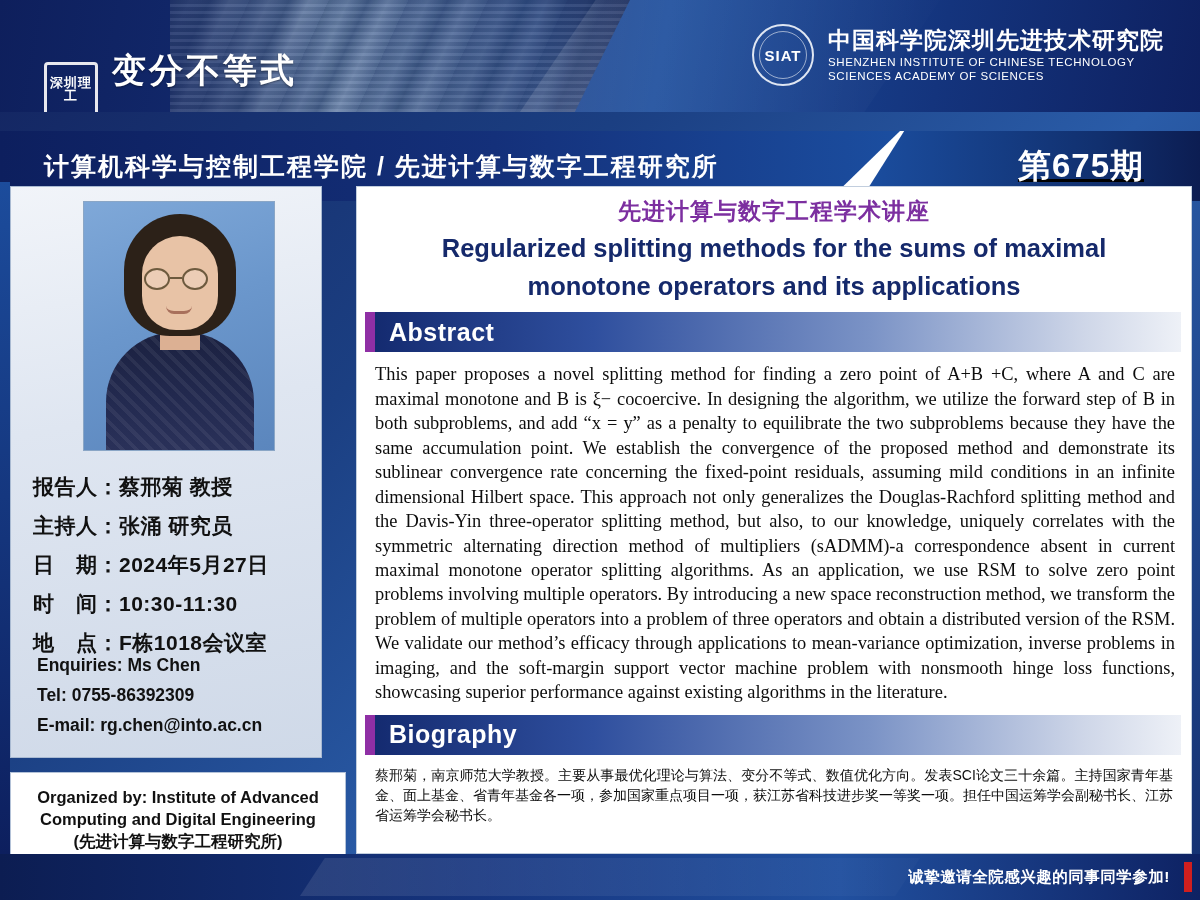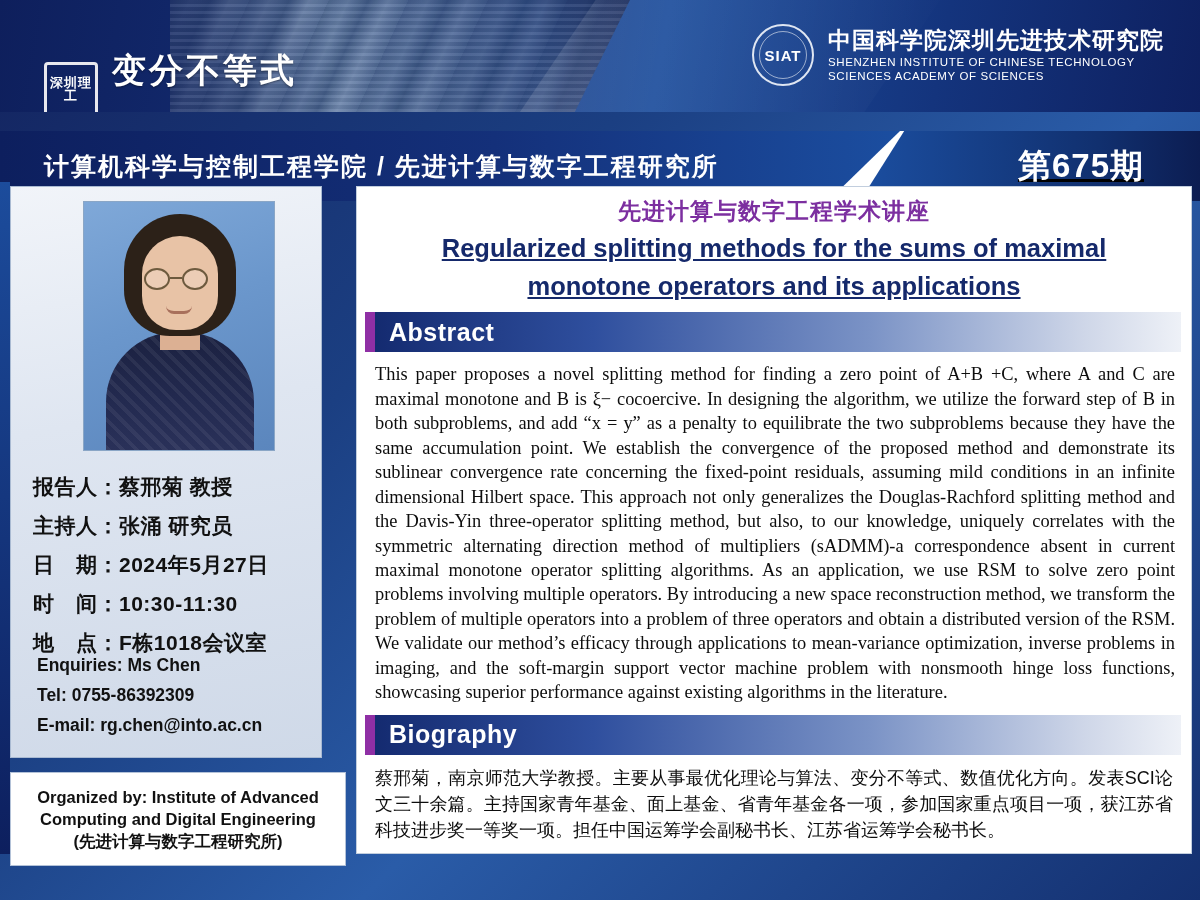--- a/index.html
+++ b/index.html
@@ -171,21 +171,21 @@
   .right-col {
     position: absolute; left: 356px; top: 186px; width: 836px; height: 668px;
     background: #ffffff; border: 1px solid #c2cede;
   }
   .lecture-series {
     text-align: center; color: #7c2fa0; font-size: 23px; font-weight: bold;
     margin-top: 9px; letter-spacing: 1px;
   }
   .talk-title {
     text-align: center; color: #15296b; font-size: 25.5px; font-weight: bold;
-    line-height: 1.28; margin: 5px 16px 0 16px; text-decoration: underline;
+    line-height: 1.28; margin: 5px 16px 0 16px;
   }
 
   .section-head {
     position: relative; height: 40px; margin: 10px 10px 0 8px;
     background: linear-gradient(90deg, #13296e 0%, #2f4f9e 28%, #7b93c6 62%, #ced6e8 88%, #eef1f7 100%);
     display: flex; align-items: center;
   }
   .section-head .bar {
     width: 10px; height: 40px; background: #8f2fa5; margin-right: 14px;
   }
@@ -193,21 +193,21 @@
     color: #ffffff; font-size: 25px; font-weight: bold; letter-spacing: .5px;
   }
 
   .abstract-text {
     margin: 10px 16px 0 18px;
     font-family: "Liberation Serif", serif;
     font-size: 18.4px; line-height: 1.33; text-align: justify; color: #0d0d0d;
   }
   .bio-text {
     margin: 10px 18px 0 18px;
-    font-size: 18px; line-height: 1.45; text-align: justify; color: #0d0d0d;
+    font-size: 14px; line-height: 1.45; text-align: justify; color: #0d0d0d;
   }
 
   
   .footer {
     position: absolute; left: 0; bottom: 0; width: 1200px; height: 46px;
     background: linear-gradient(90deg, #0c1d52 0%, #16357f 40%, #21509f 70%, #0e2263 100%);
     display: flex; align-items: center; justify-content: flex-end;
   }
   .footer-ribbon {
     position: absolute; left: 300px; top: 4px; width: 620px; height: 38px;
@@ -308,14 +308,19 @@
     </div>
     <div class="abstract-text">This paper proposes a novel splitting method for finding a zero point of A+B +C, where A and C are maximal monotone and B is ξ− cocoercive. In designing the algorithm, we utilize the forward step of B in both subproblems, and add “x = y” as a penalty to equilibrate the two subproblems because they have the same accumulation point. We establish the convergence of the proposed method and demonstrate its sublinear convergence rate concerning the fixed-point residuals, assuming mild conditions in an infinite dimensional Hilbert space. This approach not only generalizes the Douglas-Rachford splitting method and the Davis-Yin three-operator splitting method, but also, to our knowledge, uniquely correlates with the symmetric alternating direction method of multipliers (sADMM)-a correspondence absent in current maximal monotone operator splitting algorithms. As an application, we use RSM to solve zero point problems involving multiple operators. By introducing a new space reconstruction method, we transform the problem of multiple operators into a problem of three operators and obtain a distributed version of the RSM. We validate our method’s efficacy through applications to mean-variance optimization, inverse problems in imaging, and the soft-margin support vector machine problem with nonsmooth hinge loss functions, showcasing superior performance against existing algorithms in the literature.</div>
 
     <div class="section-head">
       <div class="bar"></div>
       <div class="txt">Biography</div>
     </div>
     <div class="bio-text">蔡邢菊，南京师范大学教授。主要从事最优化理论与算法、变分不等式、数值优化方向。发表SCI论文三十余篇。主持国家青年基金、面上基金、省青年基金各一项，参加国家重点项目一项，获江苏省科技进步奖一等奖一项。担任中国运筹学会副秘书长、江苏省运筹学会秘书长。</div>
   </div>
 
+  <div class="footer">
+    <div class="footer-ribbon"></div>
+    <div class="footer-text">诚挚邀请全院感兴趣的同事同学参加!</div>
+    <div class="footer-badge"></div>
+  </div>
 
 </div>
 
 </body></html>

